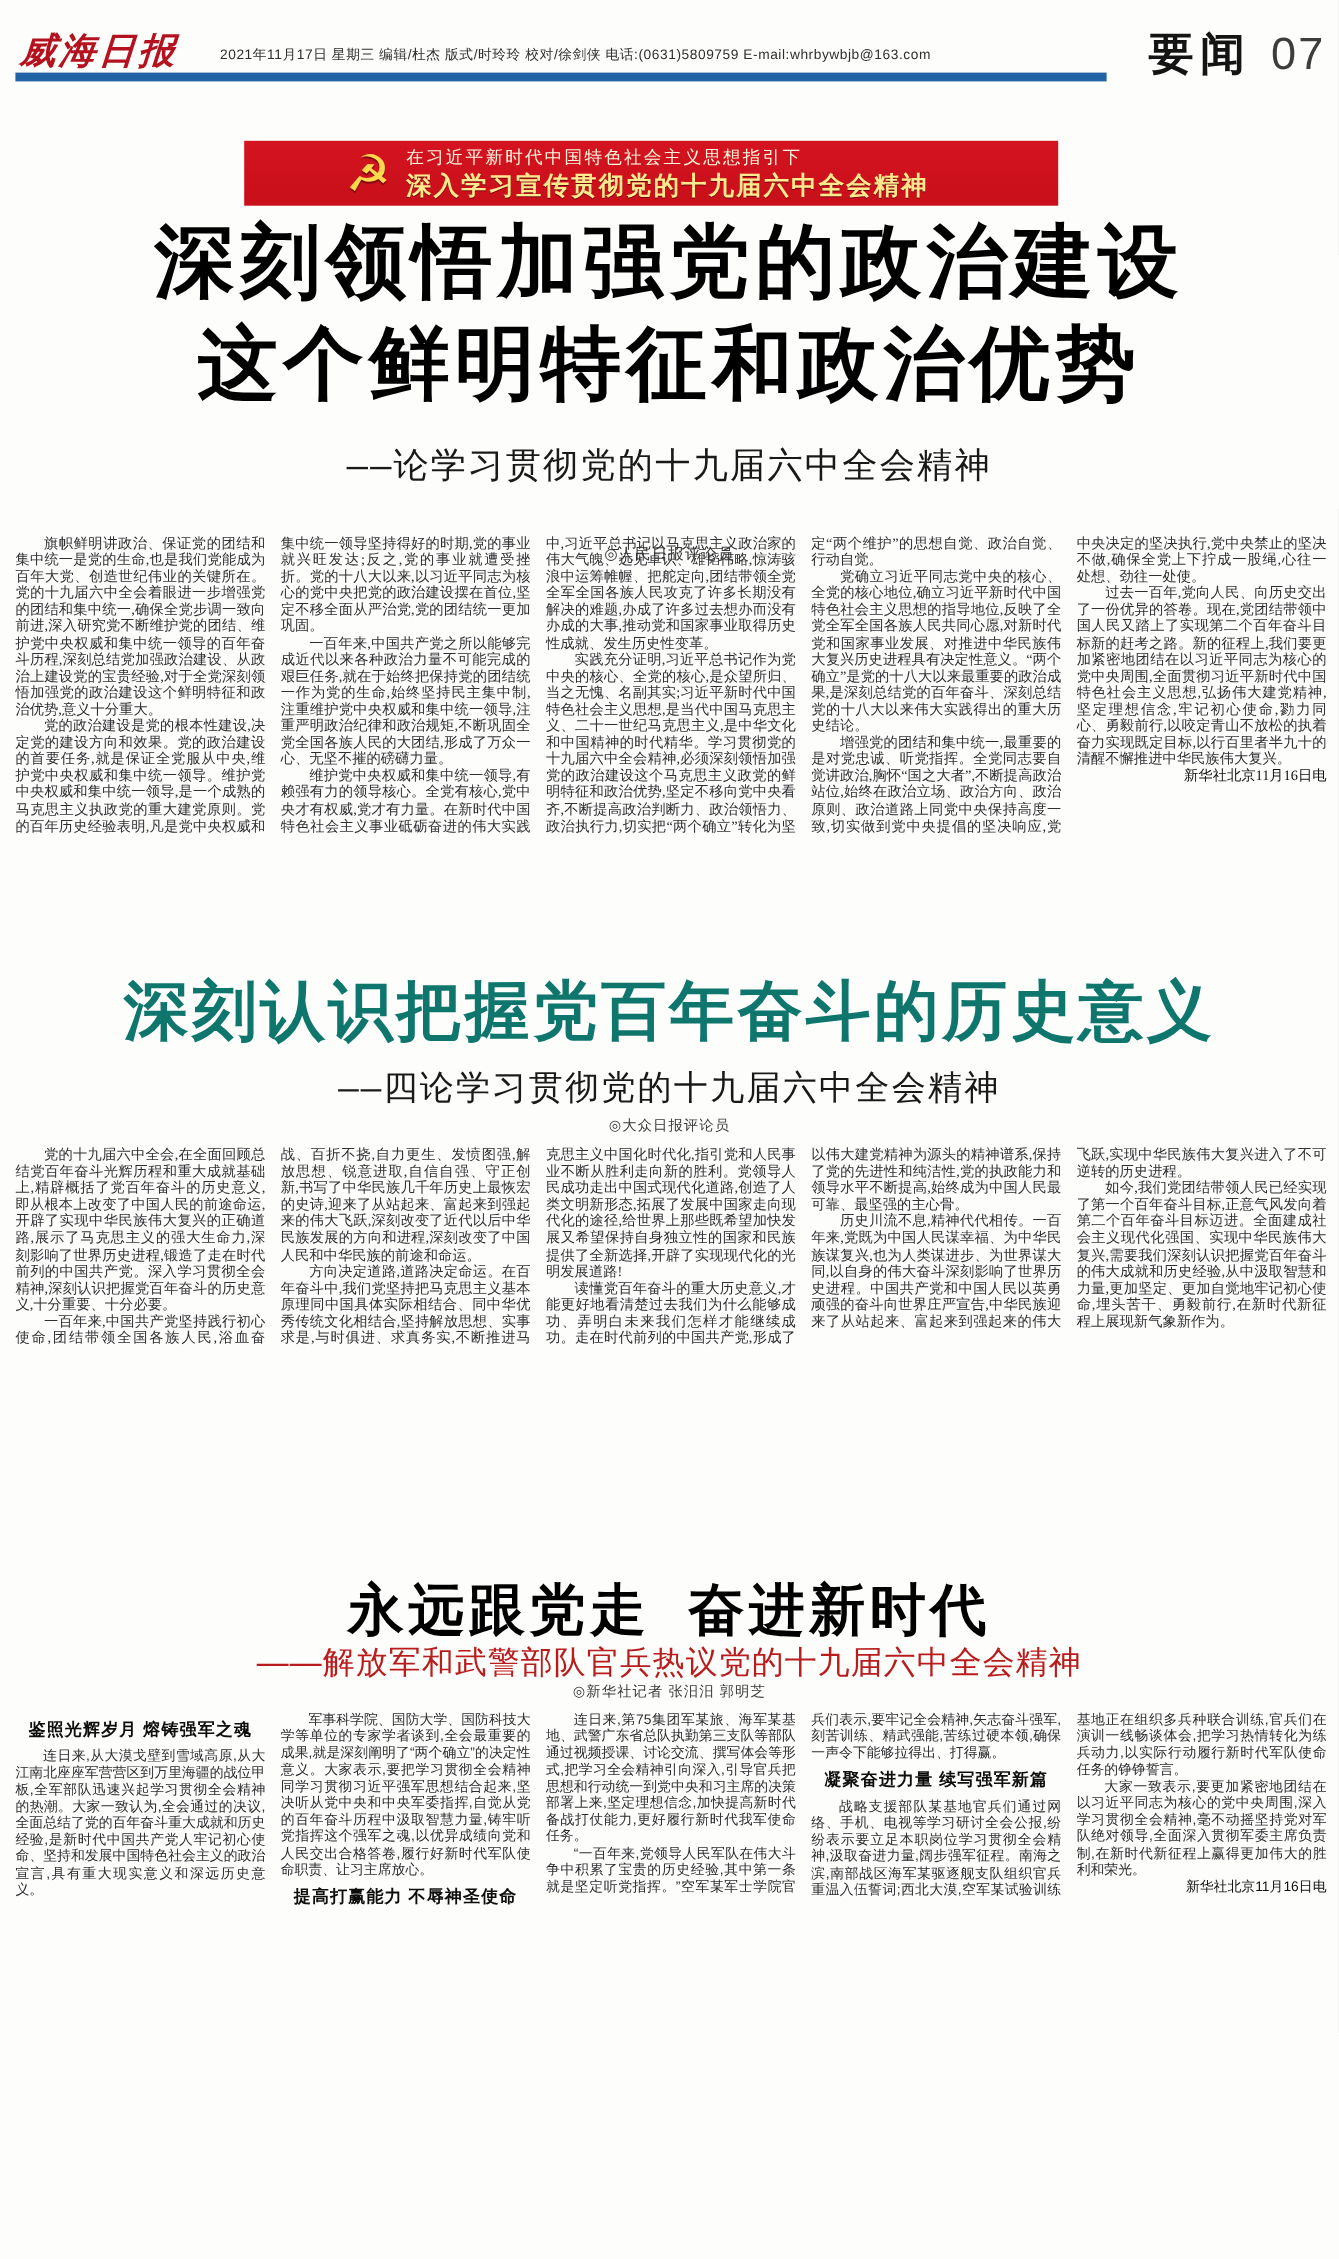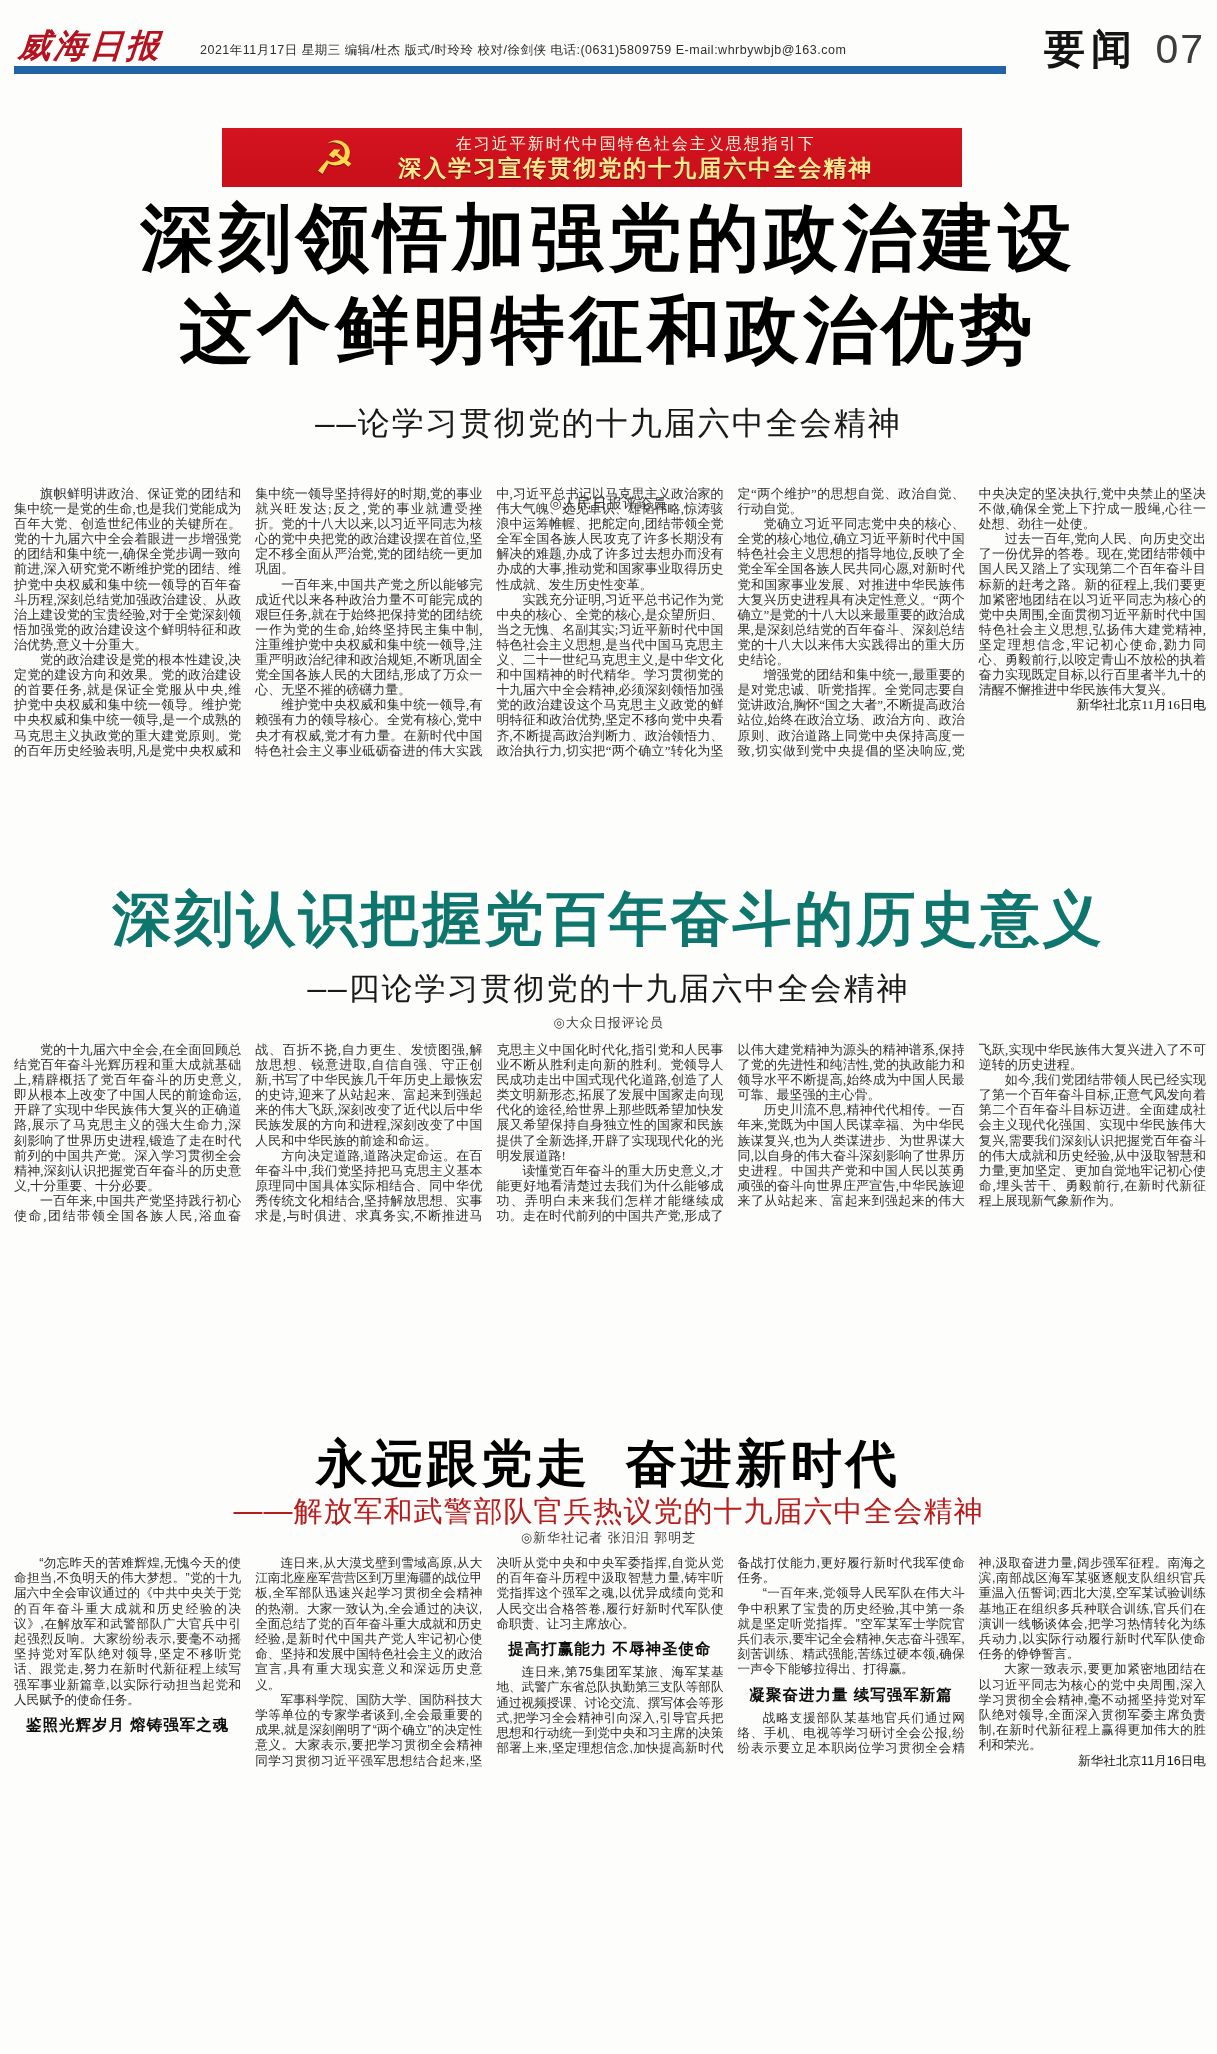--- a/index.html
+++ b/index.html
@@ -28,21 +28,21 @@
   
   .banner{
     position:absolute;left:222px;top:128px;width:740px;height:59px;
     background:linear-gradient(180deg,#d41420 0%,#c80f1a 100%);
     display:flex;align-items:center;
   }
   .banner .emblem{
     font-size:46px;line-height:46px;color:#ffd84d;margin:0 14px 0 92px;
     text-shadow:0 1px 1px #7a0a10;
   }
-  .banner .btxt{flex:1;text-align:center;padding-right:60px;}
+  .banner .btxt{flex:1;padding-right:60px;}
   .banner .b1{font-size:16px;color:#fff6dd;letter-spacing:2px;line-height:20px;}
   .banner .b2{font-size:23px;font-weight:bold;color:#ffe98f;letter-spacing:2px;line-height:28px;text-shadow:0 1px 0 #6e0409;}
   
   .h-serif{font-family:Liberation Mono, monospace;}
   .a1-head{
     position:absolute;left:0;top:198px;width:1217px;text-align:center;
     font-size:73px;font-weight:900;line-height:92px;letter-spacing:5px;color:#000;
   }
   .a1-sub{position:absolute;left:0;top:402px;width:1217px;text-align:center;
     font-size:32px;color:#191919;letter-spacing:2px;}
@@ -135,21 +135,20 @@
       <p>方向决定道路,道路决定命运。在百年奋斗中,我们党坚持把马克思主义基本原理同中国具体实际相结合、同中华优秀传统文化相结合,坚持解放思想、实事求是,与时俱进、求真务实,不断推进马克思主义中国化时代化,指引党和人民事业不断从胜利走向新的胜利。党领导人民成功走出中国式现代化道路,创造了人类文明新形态,拓展了发展中国家走向现代化的途径,给世界上那些既希望加快发展又希望保持自身独立性的国家和民族提供了全新选择,开辟了实现现代化的光明发展道路!</p>
       <p>读懂党百年奋斗的重大历史意义,才能更好地看清楚过去我们为什么能够成功、弄明白未来我们怎样才能继续成功。走在时代前列的中国共产党,形成了以伟大建党精神为源头的精神谱系,保持了党的先进性和纯洁性,党的执政能力和领导水平不断提高,始终成为中国人民最可靠、最坚强的主心骨。</p>
       <p>历史川流不息,精神代代相传。一百年来,党既为中国人民谋幸福、为中华民族谋复兴,也为人类谋进步、为世界谋大同,以自身的伟大奋斗深刻影响了世界历史进程。中国共产党和中国人民以英勇顽强的奋斗向世界庄严宣告,中华民族迎来了从站起来、富起来到强起来的伟大飞跃,实现中华民族伟大复兴进入了不可逆转的历史进程。</p>
       <p>如今,我们党团结带领人民已经实现了第一个百年奋斗目标,正意气风发向着第二个百年奋斗目标迈进。全面建成社会主义现代化强国、实现中华民族伟大复兴,需要我们深刻认识把握党百年奋斗的伟大成就和历史经验,从中汲取智慧和力量,更加坚定、更加自觉地牢记初心使命,埋头苦干、勇毅前行,在新时代新征程上展现新气象新作为。</p>
     </div>
 
   <div class="a3-head h-serif">永远跟党走  奋进新时代</div>
   <div class="a3-sub">——解放军和武警部队官兵热议党的十九届六中全会精神</div>
   <div class="byline a3-by">◎新华社记者 张汨汨 郭明芝</div>
   <div class="body body-song">
-      <p>“勿忘昨天的苦难辉煌,无愧今天的使命担当,不负明天的伟大梦想。”党的十九届六中全会审议通过的《中共中央关于党的百年奋斗重大成就和历史经验的决议》,在解放军和武警部队广大官兵中引起强烈反响。大家纷纷表示,要毫不动摇坚持党对军队绝对领导,坚定不移听党话、跟党走,努力在新时代新征程上续写强军事业新篇章,以实际行动担当起党和人民赋予的使命任务。</p>
       <p class="subhead">鉴照光辉岁月 熔铸强军之魂</p>
       <p>连日来,从大漠戈壁到雪域高原,从大江南北座座军营营区到万里海疆的战位甲板,全军部队迅速兴起学习贯彻全会精神的热潮。大家一致认为,全会通过的决议,全面总结了党的百年奋斗重大成就和历史经验,是新时代中国共产党人牢记初心使命、坚持和发展中国特色社会主义的政治宣言,具有重大现实意义和深远历史意义。</p>
       <p>军事科学院、国防大学、国防科技大学等单位的专家学者谈到,全会最重要的成果,就是深刻阐明了“两个确立”的决定性意义。大家表示,要把学习贯彻全会精神同学习贯彻习近平强军思想结合起来,坚决听从党中央和中央军委指挥,自觉从党的百年奋斗历程中汲取智慧力量,铸牢听党指挥这个强军之魂,以优异成绩向党和人民交出合格答卷,履行好新时代军队使命职责、让习主席放心。</p>
       <p class="subhead">提高打赢能力 不辱神圣使命</p>
       <p>连日来,第75集团军某旅、海军某基地、武警广东省总队执勤第三支队等部队通过视频授课、讨论交流、撰写体会等形式,把学习全会精神引向深入,引导官兵把思想和行动统一到党中央和习主席的决策部署上来,坚定理想信念,加快提高新时代备战打仗能力,更好履行新时代我军使命任务。</p>
       <p>“一百年来,党领导人民军队在伟大斗争中积累了宝贵的历史经验,其中第一条就是坚定听党指挥。”空军某军士学院官兵们表示,要牢记全会精神,矢志奋斗强军,刻苦训练、精武强能,苦练过硬本领,确保一声令下能够拉得出、打得赢。</p>
       <p class="subhead">凝聚奋进力量 续写强军新篇</p>
       <p>战略支援部队某基地官兵们通过网络、手机、电视等学习研讨全会公报,纷纷表示要立足本职岗位学习贯彻全会精神,汲取奋进力量,阔步强军征程。南海之滨,南部战区海军某驱逐舰支队组织官兵重温入伍誓词;西北大漠,空军某试验训练基地正在组织多兵种联合训练,官兵们在演训一线畅谈体会,把学习热情转化为练兵动力,以实际行动履行新时代军队使命任务的铮铮誓言。</p>
       <p>大家一致表示,要更加紧密地团结在以习近平同志为核心的党中央周围,深入学习贯彻全会精神,毫不动摇坚持党对军队绝对领导,全面深入贯彻军委主席负责制,在新时代新征程上赢得更加伟大的胜利和荣光。</p>
       <p class="credit">新华社北京11月16日电</p>

